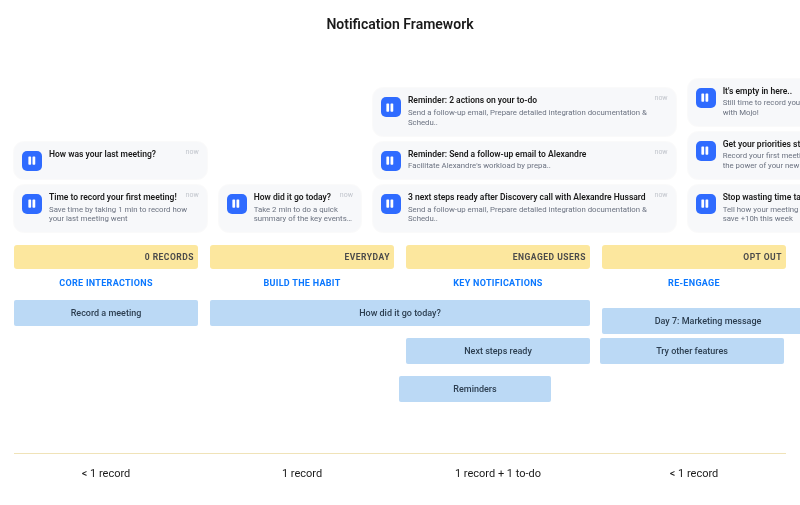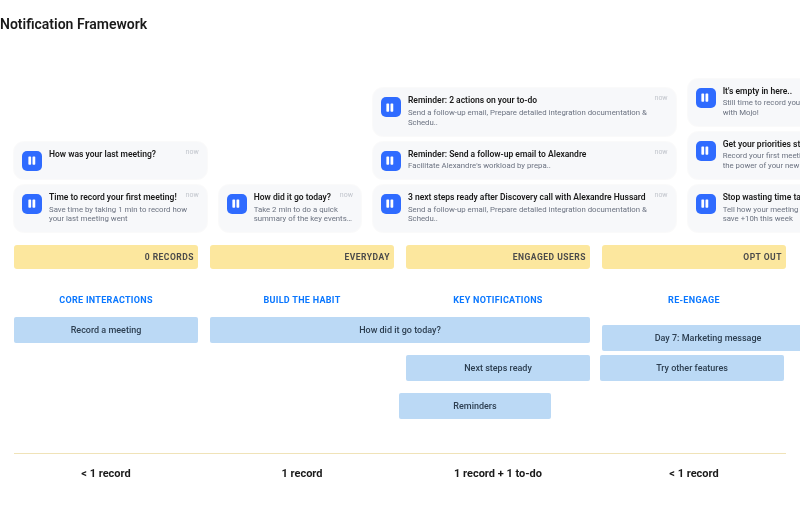--- a/index.html
+++ b/index.html
@@ -6,21 +6,21 @@
   body {
     font-family: -apple-system, BlinkMacSystemFont, "Segoe UI", Roboto, Helvetica, Arial, sans-serif;
     background: #ffffff;
     color: #1a1a1a;
     width: 800px;
     height: 505px;
     overflow: hidden;
     position: relative;
   }
   .title {
-    text-align: left;
+    text-align: center;
     font-size: 14px;
     font-weight: 600;
     padding: 16px 0 10px 0;
   }
   .grid {
     display: grid;
     grid-template-columns: repeat(4, 1fr);
     column-gap: 12px;
     padding: 0 14px;
   }
@@ -90,21 +90,21 @@
   .chip-y {
     background: #fce79e;
     color: #4b4b4b;
     font-size: 8.5px;
     font-weight: 700;
     letter-spacing: 0.5px;
     text-align: right;
     padding: 7px 4px;
     border-radius: 3px;
   }
-  .link-row { margin-top: 22px; }
+  .link-row { margin-top: 5px; }
   .link-b {
     color: #0a77ff;
     font-size: 9px;
     font-weight: 700;
     letter-spacing: 0.3px;
     text-align: center;
     padding: 4px 2px;
   }
 
   .blue-area { margin-top: 8px; position: relative; height: 110px; display: block; padding: 0 30px; }
@@ -126,21 +126,21 @@
   }
   .footer-labels {
     position: absolute;
     left: 0; right: 0;
     display: grid;
     grid-template-columns: repeat(4, 1fr);
     column-gap: 12px;
     padding: 0 14px;
     text-align: center;
     font-size: 11px;
-    font-weight: 700;
+    font-weight: 400;
     color: #1a1a1a;
   }
 </style>
 </head>
 <body>
 
 <div class="title">Notification Framework</div>
 
 <div class="grid cards-row">
   <div class="card-col" id="col0">

